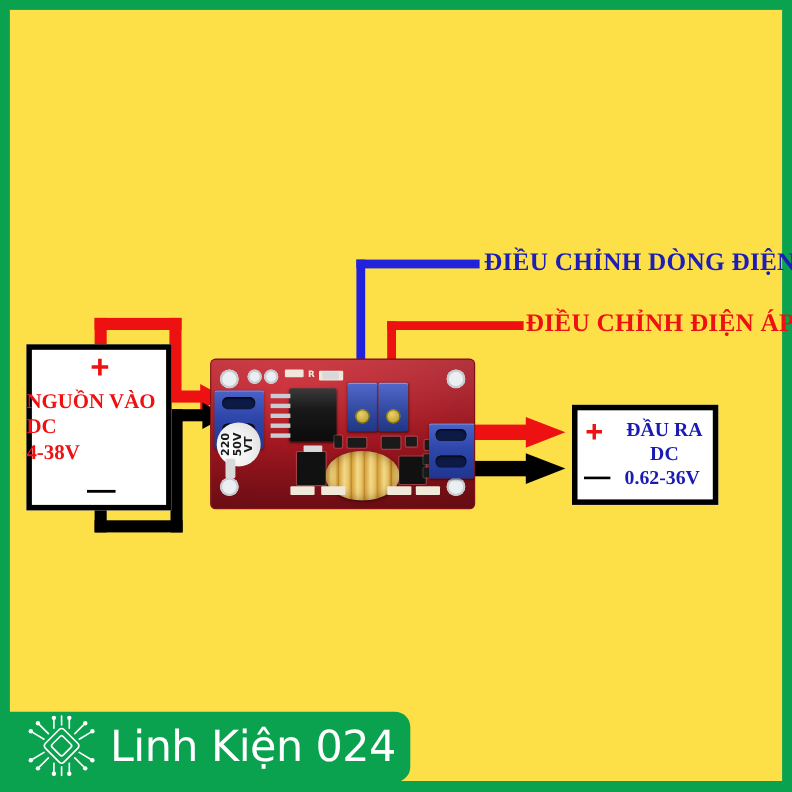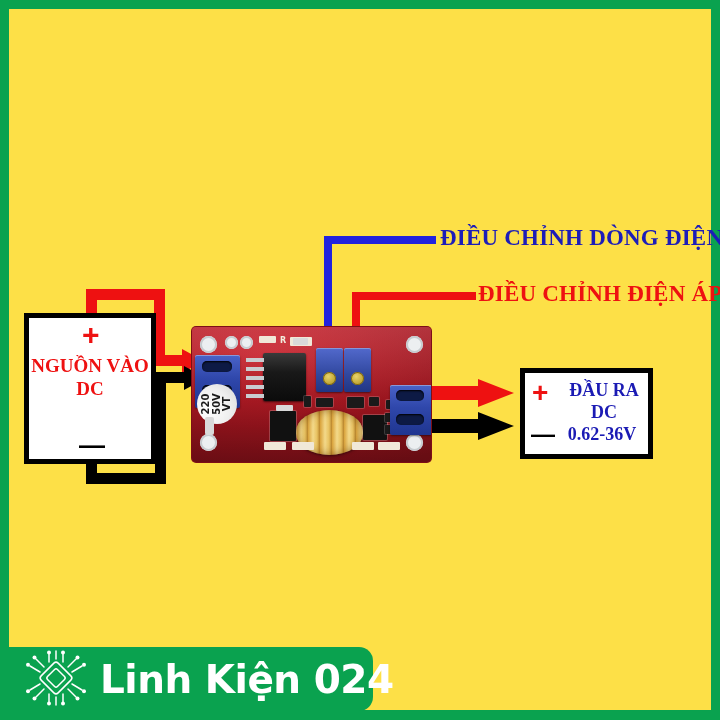--- a/index.html
+++ b/index.html
@@ -30,21 +30,21 @@
     border-bottom-right-radius:14px;
     display:flex;align-items:center;
   }
   .brand-chip{
     width:76px;height:60px;margin-left:18px;flex:0 0 auto;
     display:flex;align-items:center;justify-content:center;
   }
   .brand-text{
     color:#ffffff;
     font-family:"DejaVu Sans", sans-serif;
-    font-weight:bold;
+    font-weight:normal;
     font-size:39px;
     letter-spacing:-0.5px;
     margin-left:6px;
     white-space:nowrap;
     line-height:1;
   }
 
   
   .wire{position:absolute;background:#ee1111;}
   .wire.black{background:#000000;}
@@ -66,21 +66,21 @@
     font-weight:bold;
     line-height:1;
     color:#ee1111;
   }
   .sign.minus{color:#000000;}
 
   .lbl{
     position:absolute;
     font-family:"Liberation Serif", serif;
     font-weight:bold;
-    text-align:center;
+    text-align:left;
     line-height:1.12;
     white-space:nowrap;
   }
   .lbl.red{color:#ee1111;}
   .lbl.blue{color:#1b1bb4;}
 
   
   .callout{
     position:absolute;
     font-family:"Liberation Serif", serif;
@@ -274,20 +274,21 @@
 
     <div class="c term" style="left:198px;top:58px;width:42px;height:50px;"></div>
     <div class="c term-hole" style="left:204px;top:63px;width:28px;height:11px;border-radius:5px;"></div>
     <div class="c term-hole" style="left:204px;top:87px;width:28px;height:11px;border-radius:5px;"></div>
   </div>
 
   <div class="iobox box-in"></div>
   <div class="sign" style="left:82px;top:320px;font-size:30px;">+</div>
   <div class="lbl red" style="left:24px;top:355px;width:132px;font-size:19px;">NGUỒN VÀO</div>
   <div class="lbl red" style="left:24px;top:378px;width:132px;font-size:19px;">DC</div>
+  <div class="lbl red" style="left:24px;top:401px;width:132px;font-size:19px;">4-38V</div>
   <div class="sign minus" style="left:79px;top:432px;font-size:26px;">—</div>
 
   <div class="iobox box-out"></div>
   <div class="sign" style="left:532px;top:379px;font-size:28px;">+</div>
   <div class="lbl blue" style="left:560px;top:380px;width:88px;font-size:18px;text-align:center;">ĐẦU RA</div>
   <div class="lbl blue" style="left:560px;top:402px;width:88px;font-size:18px;text-align:center;">DC</div>
   <div class="sign minus" style="left:531px;top:422px;font-size:24px;">—</div>
   <div class="lbl blue" style="left:556px;top:424px;width:92px;font-size:18px;text-align:center;">0.62-36V</div>
 
   <div class="brand-banner">

